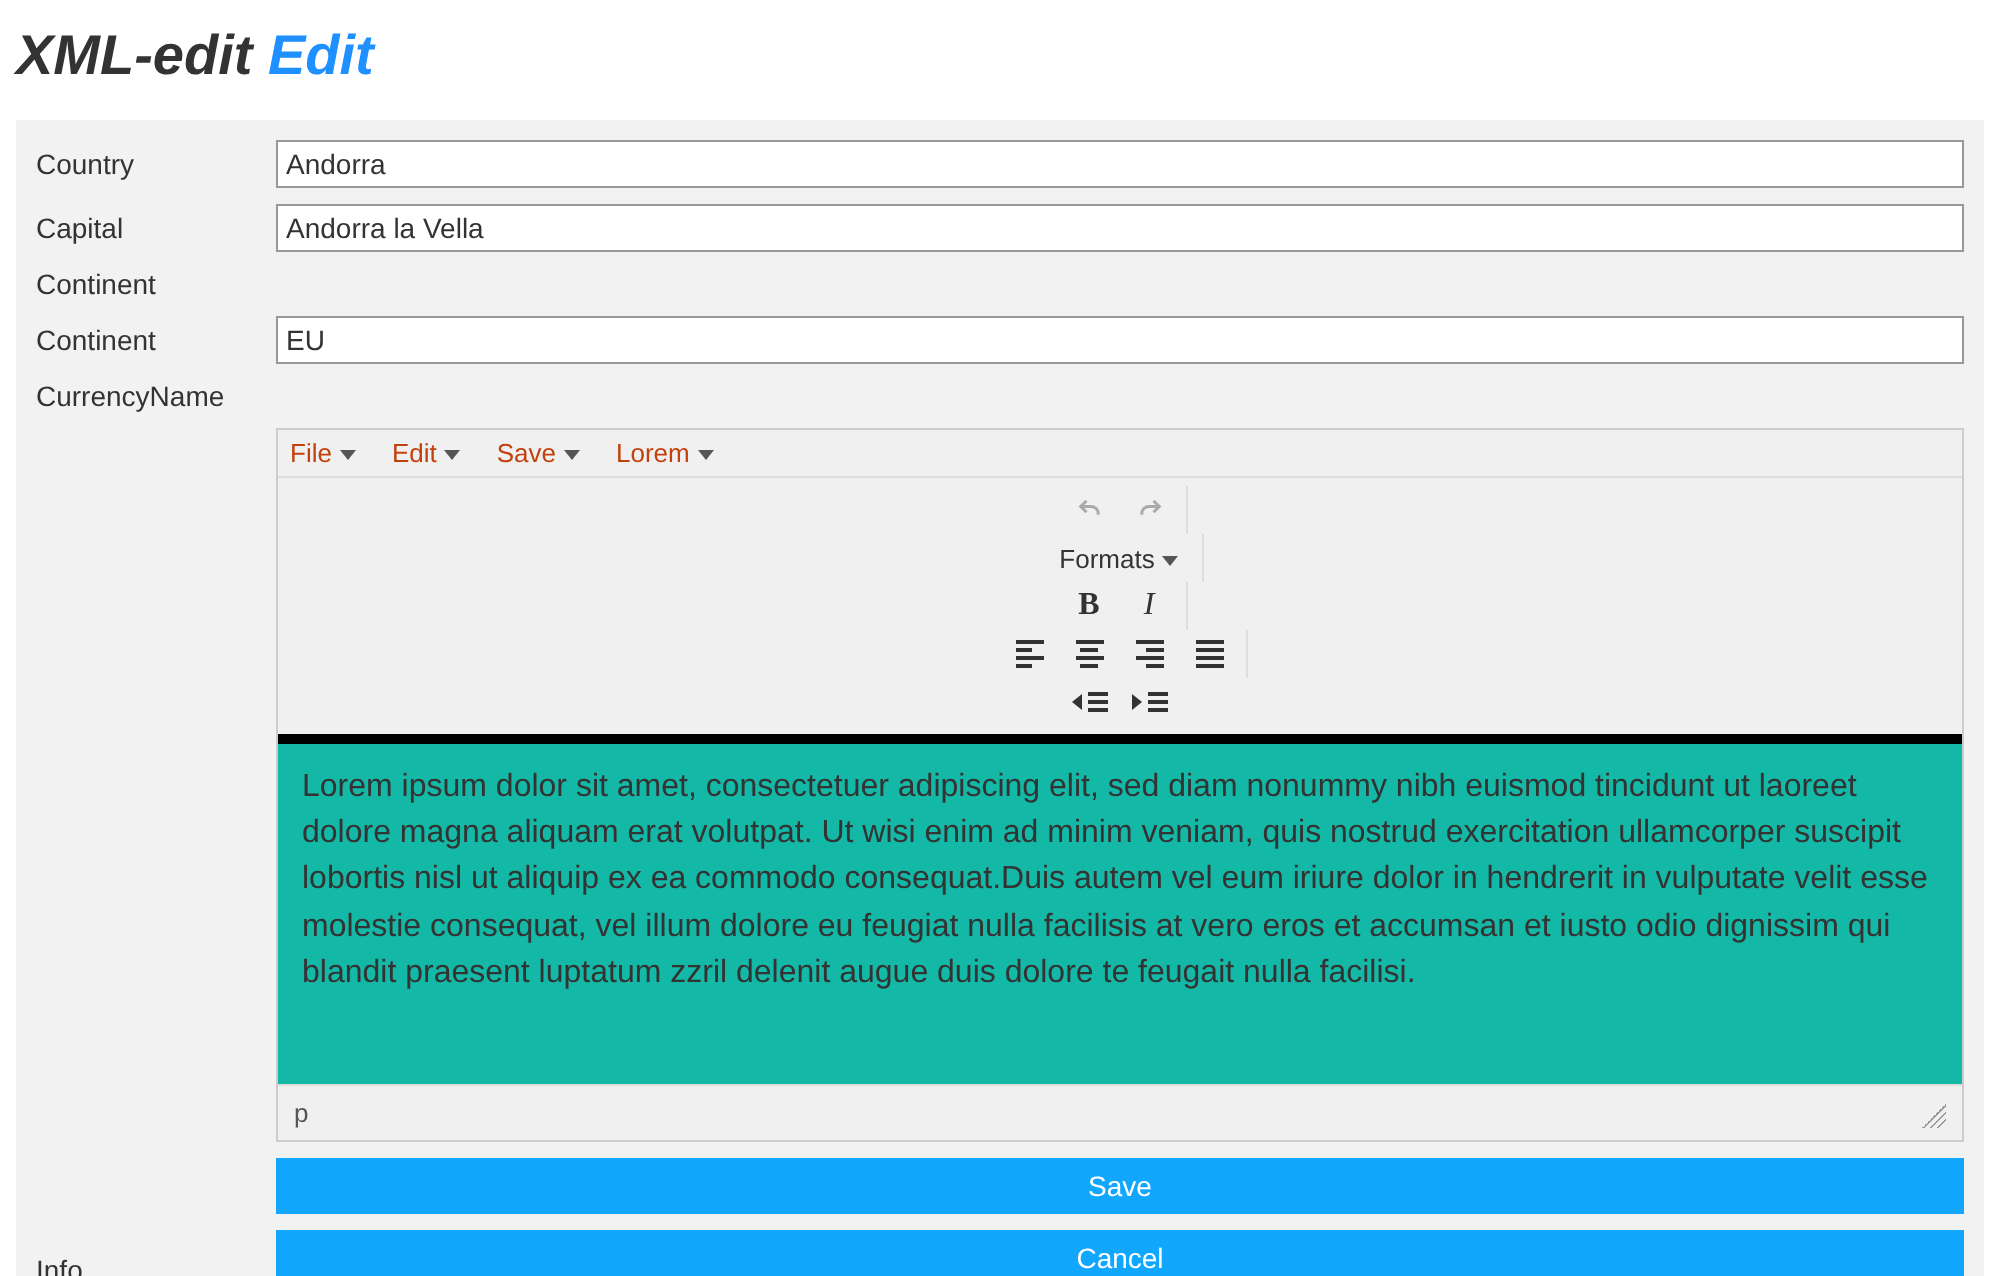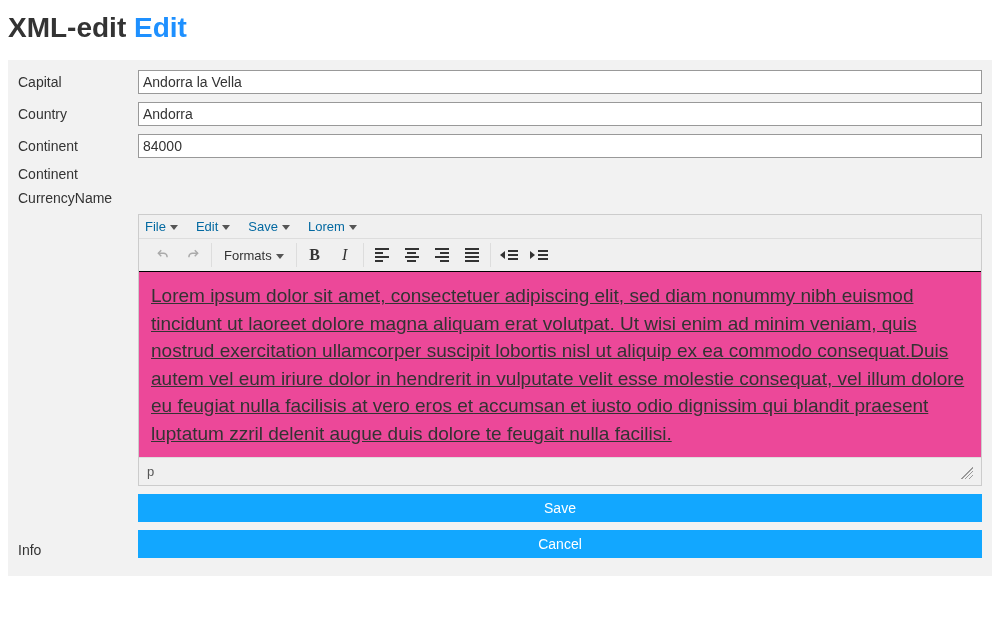--- a/index.html
+++ b/index.html
@@ -10,20 +10,21 @@
     font-size: 14px;
     color: #333;
     background: #fff;
     width: 1000px;
   }
   h1.page-title {
     margin: 4px 0 16px 0;
     font-size: 28px;
     font-weight: 700;
     color: #333;
+    font-style: italic;
   }
   h1.page-title .accent { color: #1e90ff; }
 
   .panel {
     background: #f2f2f2;
     padding: 10px;
   }
 
   .form-row {
     display: flex;
@@ -54,39 +55,40 @@
     background: #f0f0f0;
     display: flex;
     flex-direction: column;
   }
   .rte-menubar {
     display: flex;
     padding: 4px 6px;
     gap: 18px;
     border-bottom: 1px solid #ddd;
     font-size: 13px;
-    color: #0369a1;
+    color: #c2410c;
   }
   .menu-item { cursor: default; display: inline-flex; align-items: center; gap: 4px; }
   .caret {
     display: inline-block;
     width: 0; height: 0;
     border-left: 4px solid transparent;
     border-right: 4px solid transparent;
     border-top: 5px solid #555;
     margin-top: 2px;
   }
 
   .rte-toolbar {
     display: flex;
     align-items: center;
     padding: 4px 6px;
     gap: 0;
-    border-bottom: 1px solid #000000;
+    border-bottom: 5px solid #000000;
     background: #f0f0f0;
+    flex-direction: column;
   }
   .tb-group {
     display: flex;
     align-items: center;
     padding: 0 6px;
     gap: 6px;
     border-right: 1px solid #ddd;
   }
   .tb-group:last-child { border-right: none; }
   .tb-btn {
@@ -113,27 +115,26 @@
   .indent-lines span { display: block; width: 10px; height: 2px; background: #333; }
   .indent-arrow {
     width: 0; height: 0;
     border-top: 4px solid transparent;
     border-bottom: 4px solid transparent;
   }
   .indent-arrow.left { border-right: 5px solid #333; }
   .indent-arrow.right { border-left: 5px solid #333; }
 
   .rte-content {
-    background: #ec4899;
+    background: #14b8a6;
     min-height: 170px;
     padding: 10px 12px;
-    font-size: 19px;
+    font-size: 16px;
     line-height: 1.45;
     color: #333;
-    text-decoration: underline;
   }
   .rte-status {
     border-top: 1px solid #ddd;
     background: #f0f0f0;
     padding: 6px 8px;
     font-size: 13px;
     color: #555;
     display: flex;
     justify-content: space-between;
     align-items: flex-end;
@@ -159,42 +160,42 @@
 <body>
 
 <h1 class="page-title">
   <span>XML-edit</span>
   <span class="accent">Edit</span>
 </h1>
 
 <div class="panel">
 
   <div class="form-row">
+    <div class="label-col">Country</div>
+    <div class="input-col">
+      <input class="text-input" type="text" value="Andorra" style="">
+    </div>
+  </div>
+
+  <div class="form-row">
     <div class="label-col">Capital</div>
     <div class="input-col">
       <input class="text-input" type="text" value="Andorra la Vella" style="">
     </div>
   </div>
 
   <div class="form-row">
-    <div class="label-col">Country</div>
-    <div class="input-col">
-      <input class="text-input" type="text" value="Andorra" style="">
-    </div>
+    <div class="label-col">Continent</div>
   </div>
 
   <div class="form-row">
     <div class="label-col">Continent</div>
     <div class="input-col">
-      <input class="text-input" type="text" value="84000" style="">
+      <input class="text-input" type="text" value="EU" style="">
     </div>
-  </div>
-
-  <div class="form-row">
-    <div class="label-col">Continent</div>
   </div>
 
   <div class="form-row">
     <div class="label-col">CurrencyName</div>
   </div>
 
   <div class="form-row align-top">
     <div class="label-col">Info</div>
     <div class="input-col">
       <div class="rte">

